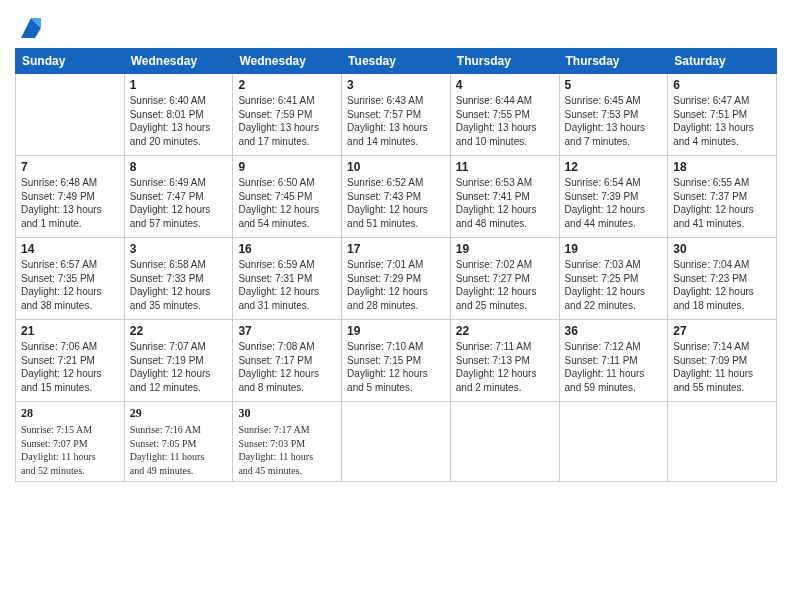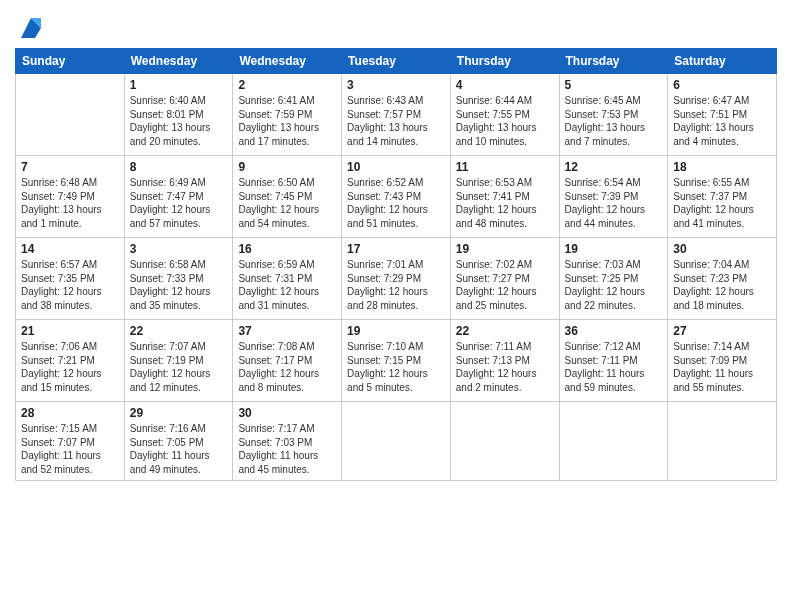--- a/index.html
+++ b/index.html
@@ -80,21 +80,21 @@
       color: #222;
       display: block;
       margin-bottom: 2px;
     }
     .day-info {
       font-size: 10px;
       color: #333;
       line-height: 1.35;
     }
     .empty { background: #fff; }
-    tr:last-child td { height: 70px; }
+    tr:last-child td { height: 70px; font-family: Liberation Serif, serif; }
   </style>
 </head>
 <body>
 
 <div class="page">
   <div class="header">
     <div class="logo">
       <div>
         <div class="logo-text">
           <span class="logo-general"></span><span class="logo-blue"></span>

